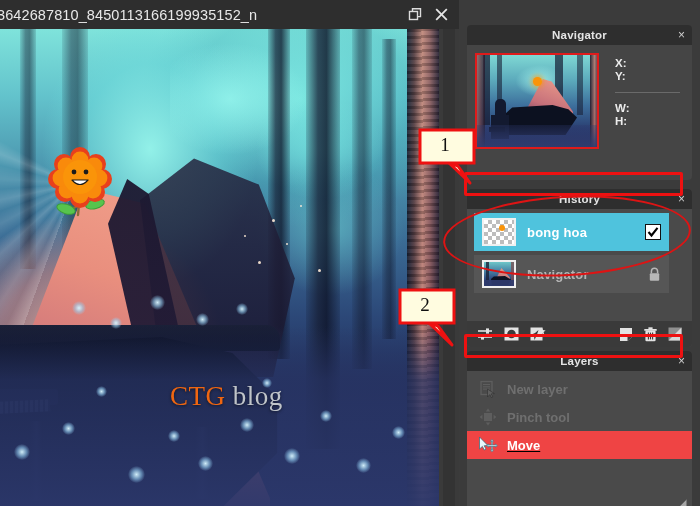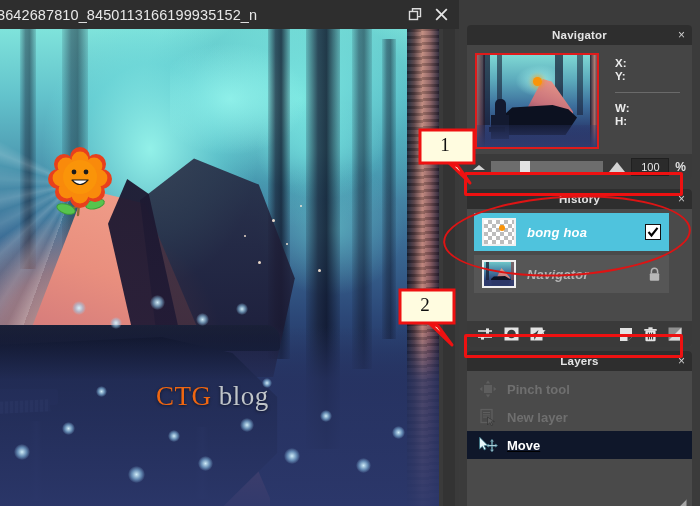--- a/index.html
+++ b/index.html
@@ -130,21 +130,21 @@
   .grass {
     position: absolute; left: 0; bottom: 0; width: 439px; height: 180px;
     background: linear-gradient(180deg, rgba(38,48,92,0) 0%, rgba(40,52,100,.75) 30%, rgba(44,56,108,.95) 100%);
   }
   .dand { position: absolute; border-radius: 50%;
     background: radial-gradient(circle, rgba(215,245,255,.95) 0%, rgba(150,210,245,.55) 40%, rgba(120,190,235,0) 72%); }
   .spark { position:absolute; border-radius:50%; background: rgba(255,235,215,.9); }
 
   
   .ctg-blog {
-    position: absolute; left: 156px; top: 352px;
+    position: absolute; left: 170px; top: 352px;
     font-family: "Liberation Serif", serif; font-size: 27px; letter-spacing: .5px;
     text-shadow: 0 1px 3px rgba(0,0,0,.55);
   }
   .ctg { color: #ef6611; }
   .blogw { color: #bfc4c9; }
 
   
   .flower { position: absolute; left: 48px; top: 118px; width: 64px; height: 74px; }
 
   
@@ -188,21 +188,21 @@
   .zoom-slider { flex:1; height:13px; background:#6d6d6d; position:relative; cursor:pointer; }
   .zoom-knob { position:absolute; left:26%; top:0; width:10px; height:13px; background:#e2e2e2; }
   .zoom-val {
     width:38px; height:18px; background:#2b2b2b; color:#e6e6e6; font-size:11px;
     display:flex; align-items:center; justify-content:center; border:1px solid #202020;
   }
   .zoom-pct { color:#e2e2e2; font-size:12px; font-weight:bold; }
 
   
   #layers { top:174px; height:158px; background:#4a4a4a; }
-  .layer-list { padding:4px 16px 0 0;font-style:italic; }
+  .layer-list { padding:4px 16px 0 0; }
   .layer-row {
     height:38px; margin:0 7px 4px 7px; display:flex; align-items:center; padding:0 8px; cursor:pointer;
   }
   .layer-row.selected { background:#4fc3dd; }
   .layer-row.normal { background:#565656; }
   .layer-thumb { width:34px; height:28px; border:2px solid #f0f0f0; position:relative; overflow:hidden; flex:0 0 auto; }
   .checker {
     position:absolute; inset:0;
     background-image:
       linear-gradient(45deg,#bdbdbd 25%,transparent 25%,transparent 75%,#bdbdbd 75%),
@@ -222,21 +222,21 @@
     position:absolute; left:0; bottom:0; width:225px; height:26px; background:#3a3a3a;
     border-radius:0 0 4px 4px; display:flex; align-items:center; padding:0 10px; gap:11px;
   }
   .tool-ic { cursor:pointer; display:flex; align-items:center; }
   .toolbar-spacer { flex:1; }
 
   
   #history { top:336px; height:160px; background:#4a4a4a; }
   .hist-list { padding:4px 0 0 0; }
   .hist-row { height:28px; display:flex; align-items:center; padding:0 10px; cursor:pointer; }
-  .hist-row.active { background:#0f172a;text-decoration:underline; }
+  .hist-row.active { background:#ef4444;text-decoration:underline; }
   .hist-ic { width:22px; height:20px; flex:0 0 auto; display:flex; align-items:center; justify-content:center; }
   .hist-label { margin-left:8px; font-size:13px; font-weight:bold; }
   .hist-row.dim .hist-label { color:#6f6f6f; }
   .hist-row.active .hist-label { color:#ffffff; }
   .resize-grip { position:absolute; right:5px; bottom:4px; width:11px; height:11px; cursor:nwse-resize; }
 
   
   .annot { position:absolute; pointer-events:none; }
   .red-box { position:absolute; border:3px solid #ee1111; border-radius:2px; }
   .red-ellipse {
@@ -406,29 +406,20 @@
           </div>
         </div>
         <div class="nav-info">
           <div class="row">X:</div>
           <div class="row">Y:</div>
           <div class="nav-sep"></div>
           <div class="row">W:</div>
           <div class="row">H:</div>
         </div>
       </div>
-      <div class="nav-zoom">
-        <span class="zoom-small"></span>
-        <span class="zoom-slider">
-          <span class="zoom-knob"></span>
-        </span>
-        <span class="zoom-big"></span>
-        <span class="zoom-val">100</span>
-        <span class="zoom-pct">%</span>
-      </div>
     </div>
 
     <div class="panel" id="layers">
       <div class="panel-head">
         <span class="panel-title">History</span>
         <span class="panel-x">×</span>
       </div>
       <div class="layer-list">
 
         <div class="layer-row selected">
@@ -510,45 +501,45 @@
         </span>
       </div>
     </div>
 
     <div class="panel" id="history">
       <div class="panel-head">
         <span class="panel-title">Layers</span>
         <span class="panel-x">×</span>
       </div>
       <div class="hist-list">
+
+        <div class="hist-row dim">
+          <span class="hist-ic">
+            <svg width="18" height="18" viewBox="0 0 18 18">
+              <rect x="2" y="1.5" width="11" height="13" fill="none" stroke="#5e5e5e" stroke-width="1.3"></rect>
+              <line x1="4" y1="4.5" x2="11" y2="4.5" stroke="#5e5e5e" stroke-width="1.1"></line>
+              <line x1="4" y1="6.8" x2="11" y2="6.8" stroke="#5e5e5e" stroke-width="1.1"></line>
+              <line x1="4" y1="9.1" x2="11" y2="9.1" stroke="#5e5e5e" stroke-width="1.1"></line>
+              <path d="M8.5 9 L8.5 17 L10.8 14.6 L12.4 17.6 L13.8 16.8 L12.2 13.9 L15.4 13.6 Z" fill="#5e5e5e" stroke="#2f2f2f" stroke-width=".6"></path>
+            </svg>
+          </span>
+          <span class="hist-label">New layer</span>
+        </div>
 
         <div class="hist-row dim">
           <span class="hist-ic">
             <svg width="18" height="18" viewBox="0 0 18 18">
               <rect x="5" y="5" width="8" height="8" fill="#5e5e5e"></rect>
               <path d="M9 0.6 L11.2 3.4 H6.8 Z" fill="#5e5e5e"></path>
               <path d="M9 17.4 L6.8 14.6 H11.2 Z" fill="#5e5e5e"></path>
               <path d="M0.6 9 L3.4 6.8 V11.2 Z" fill="#5e5e5e"></path>
               <path d="M17.4 9 L14.6 11.2 V6.8 Z" fill="#5e5e5e"></path>
             </svg>
           </span>
           <span class="hist-label">Pinch tool</span>
-        </div>
-
-        <div class="hist-row dim">
-          <span class="hist-ic">
-            <svg width="18" height="18" viewBox="0 0 18 18">
-              <rect x="2" y="1.5" width="11" height="13" fill="none" stroke="#5e5e5e" stroke-width="1.3"></rect>
-              <line x1="4" y1="4.5" x2="11" y2="4.5" stroke="#5e5e5e" stroke-width="1.1"></line>
-              <line x1="4" y1="6.8" x2="11" y2="6.8" stroke="#5e5e5e" stroke-width="1.1"></line>
-              <line x1="4" y1="9.1" x2="11" y2="9.1" stroke="#5e5e5e" stroke-width="1.1"></line>
-              <path d="M8.5 9 L8.5 17 L10.8 14.6 L12.4 17.6 L13.8 16.8 L12.2 13.9 L15.4 13.6 Z" fill="#5e5e5e" stroke="#2f2f2f" stroke-width=".6"></path>
-            </svg>
-          </span>
-          <span class="hist-label">New layer</span>
         </div>
 
         <div class="hist-row active">
           <span class="hist-ic">
             <svg width="20" height="18" viewBox="0 0 20 18">
               <path d="M1.5 1 L1.5 13 L4.4 10.4 L6.2 14 L8 13.1 L6.2 9.7 L9.8 9.4 Z" fill="#e8f7fb" stroke="#2a6d80" stroke-width=".7"></path>
               <g fill="#e8f7fb" stroke="#2a6d80" stroke-width=".5">
                 <path d="M14 3.2 L15.6 5.4 H12.4 Z"></path>
                 <path d="M14 16 L12.4 13.8 H15.6 Z"></path>
                 <path d="M8.4 9.6 L10.6 8 V11.2 Z"></path>

